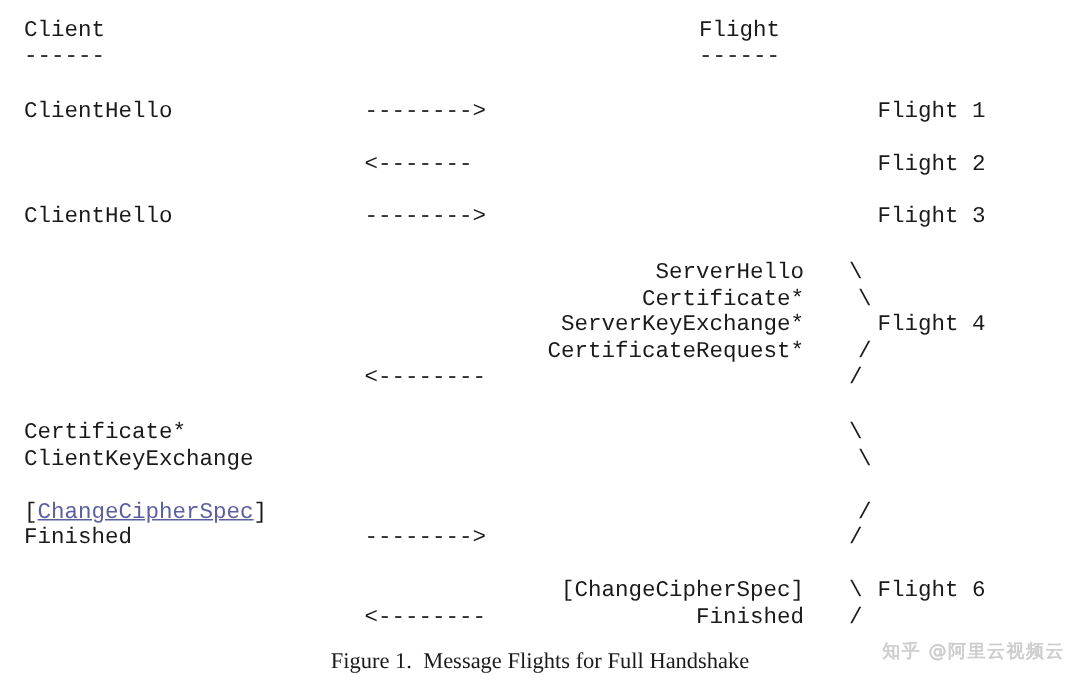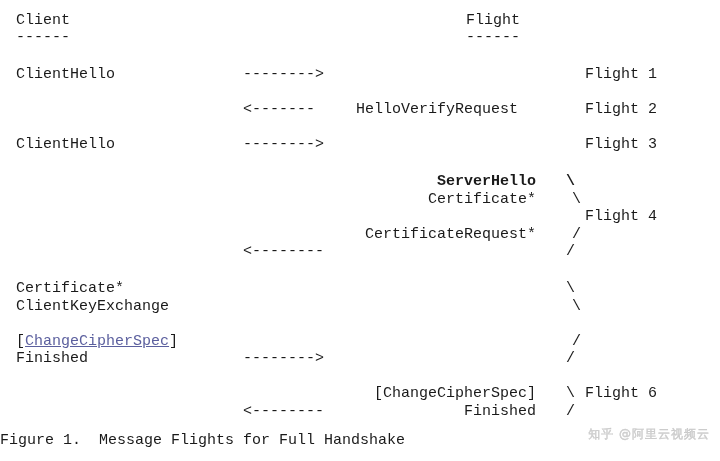--- a/index.html
+++ b/index.html
@@ -56,24 +56,25 @@
     cursor: pointer;
   }
   .bracket { color: #1a1a1a; }
 
   
   #caption {
     position: absolute;
     left: 0;
     top: 432px;
     width: 720px;
+    text-align: center;
     font-size: 15px;
     line-height: 18px;
     white-space: pre;
-    font-family: Liberation Mono, monospace;
+    font-family: Liberation Serif, serif;
     color: #1a1a1a;
   }
 
   
   #watermark {
     position: absolute;
     right: 10px;
     top: 424px;
     font-family: "DejaVu Sans", sans-serif;
     font-size: 12px;
@@ -100,39 +101,39 @@
   </div>
 
   <div class="row" style="top:66px;">
     <span class="cell" style="left:16px;">ClientHello</span>
     <span class="cell" style="left:243px;">--------&gt;</span>
     <span class="cell" style="left:585px;text-align:right;">Flight 1</span>
   </div>
 
   <div class="row" style="top:101px;">
     <span class="cell" style="left:243px;">&lt;-------</span>
-    <span class="cell" style="left:356px;">HelloVerifyRequest</span>
     <span class="cell" style="left:585px;">Flight 2</span>
   </div>
 
   <div class="row" style="top:136px;">
     <span class="cell" style="left:16px;">ClientHello</span>
     <span class="cell" style="left:243px;">--------&gt;</span>
     <span class="cell" style="left:585px;">Flight 3</span>
   </div>
 
-  <div class="row" style="top:173px;font-weight:bold;">
+  <div class="row" style="top:173px;">
     <span class="cell r" style="left:236px; width:300px;">ServerHello</span>
     <span class="cell" style="left:566px;">\</span>
   </div>
   <div class="row" style="top:190.5px;">
     <span class="cell r" style="left:236px; width:300px;">Certificate*</span>
     <span class="cell" style="left:572px;">\</span>
   </div>
   <div class="row" style="top:208px;">
+    <span class="cell r" style="left:236px; width:300px;">ServerKeyExchange*</span>
     <span class="cell" style="left:585px;">Flight 4</span>
   </div>
   <div class="row" style="top:225.5px;">
     <span class="cell r" style="left:236px; width:300px;">CertificateRequest*</span>
     <span class="cell" style="left:572px;">/</span>
   </div>
   <div class="row" style="top:243px;">
     <span class="cell" style="left:243px;">&lt;--------</span>
     <span class="cell" style="left:566px;">/</span>
   </div>

